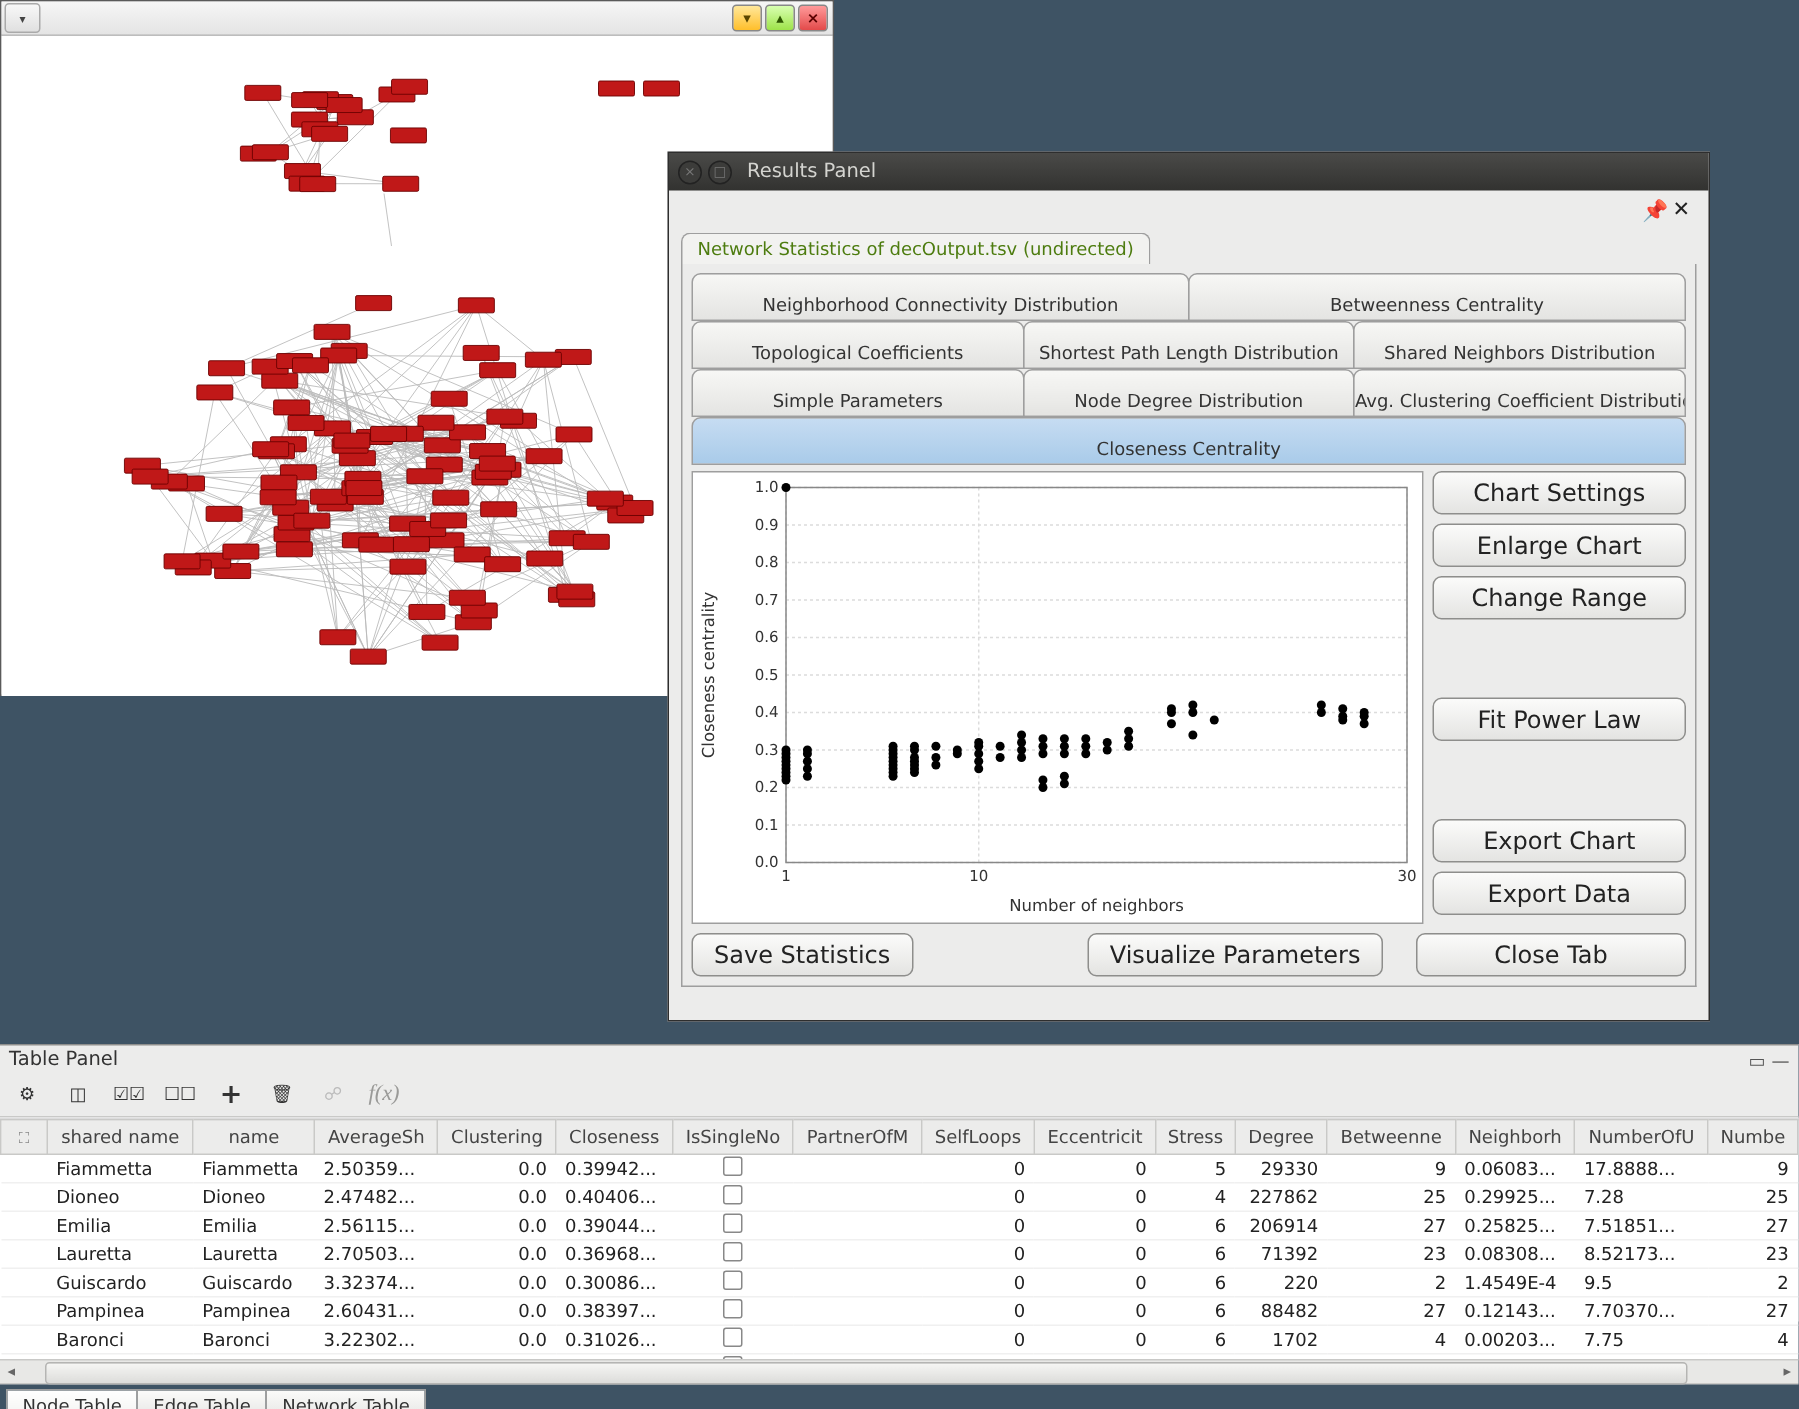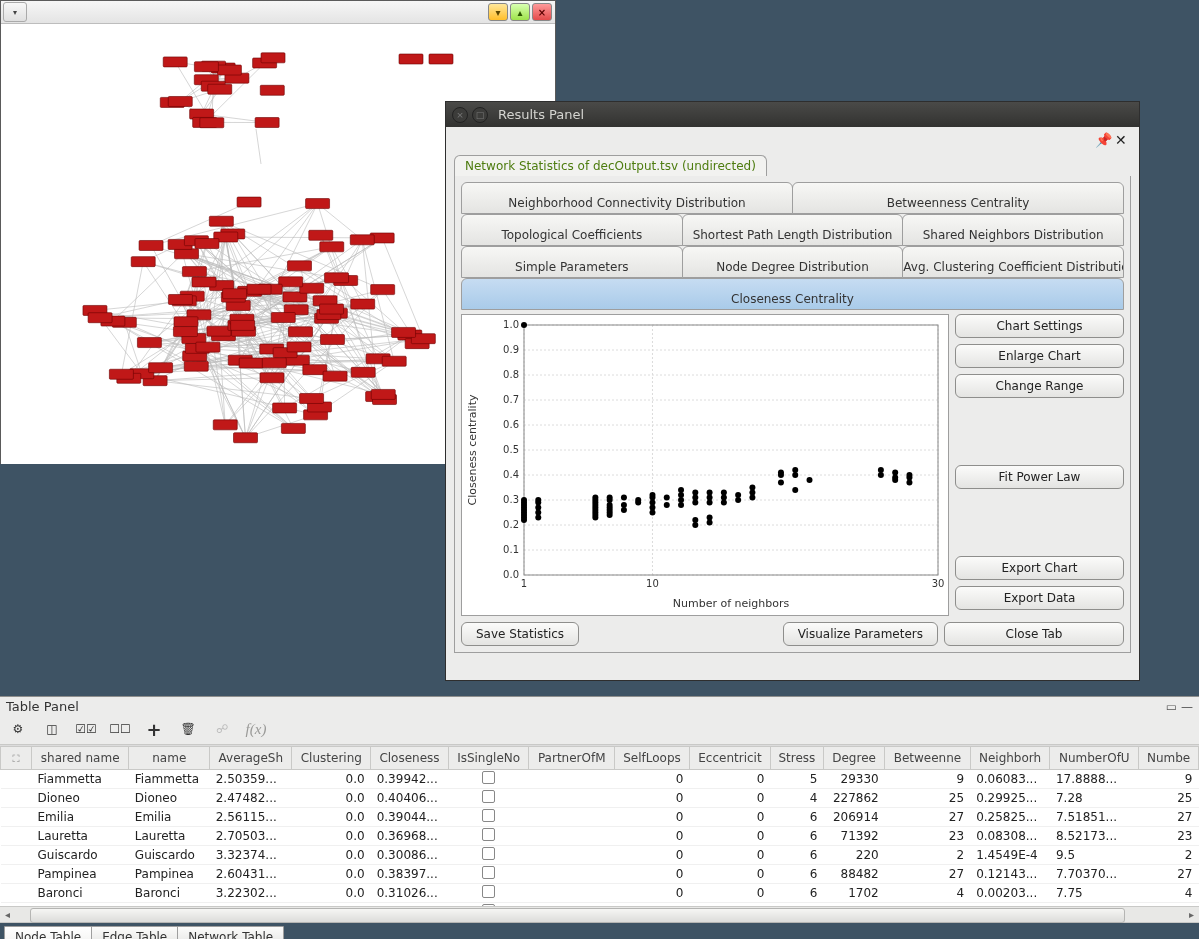--- a/index.html
+++ b/index.html
@@ -135,21 +135,21 @@
     height: 300px;
     position:relative;
   }
   .side-btns { width:170px; display:flex; flex-direction:column; gap:6px; }
   .jbtn {
     background:linear-gradient(to bottom,#fbfbfa,#e4e4e2);
     border:1px solid #8e8e8c;
     border-radius:6px;
     padding:4px 0;
     text-align:center;
-    font-size:12px;
+    font-size:16px;
     color:#222;
     cursor:pointer;
   }
   .jbtn.wide { width:auto; padding:4px 14px; }
   .bottom-row { display:flex; justify-content:space-between; margin-top:6px; gap:6px; }
 
   
   .table-panel {
     position:absolute;
     left:0;
@@ -825,21 +825,21 @@
                 <div class="jbtn" style="margin-bottom: 6px;">Export Chart</div>
                 <div class="jbtn" style="margin-bottom: 6px;">Export Data</div>
               </div>
           </div>
         </div>
 
         <div class="bottom-row">
           <div class="jbtn wide">
             <span>Save Statistics</span>
           </div>
-          <div style="display:flex;gap:6px;padding-left:47px;">
+          <div style="display:flex;gap:22px;padding-left:47px;">
             <div class="jbtn wide">
               <span>Visualize Parameters</span>
             </div>
             <div class="jbtn wide" style="width:150px">
               <span>Close Tab</span>
             </div>
           </div>
         </div>
       </div>
     </div>

